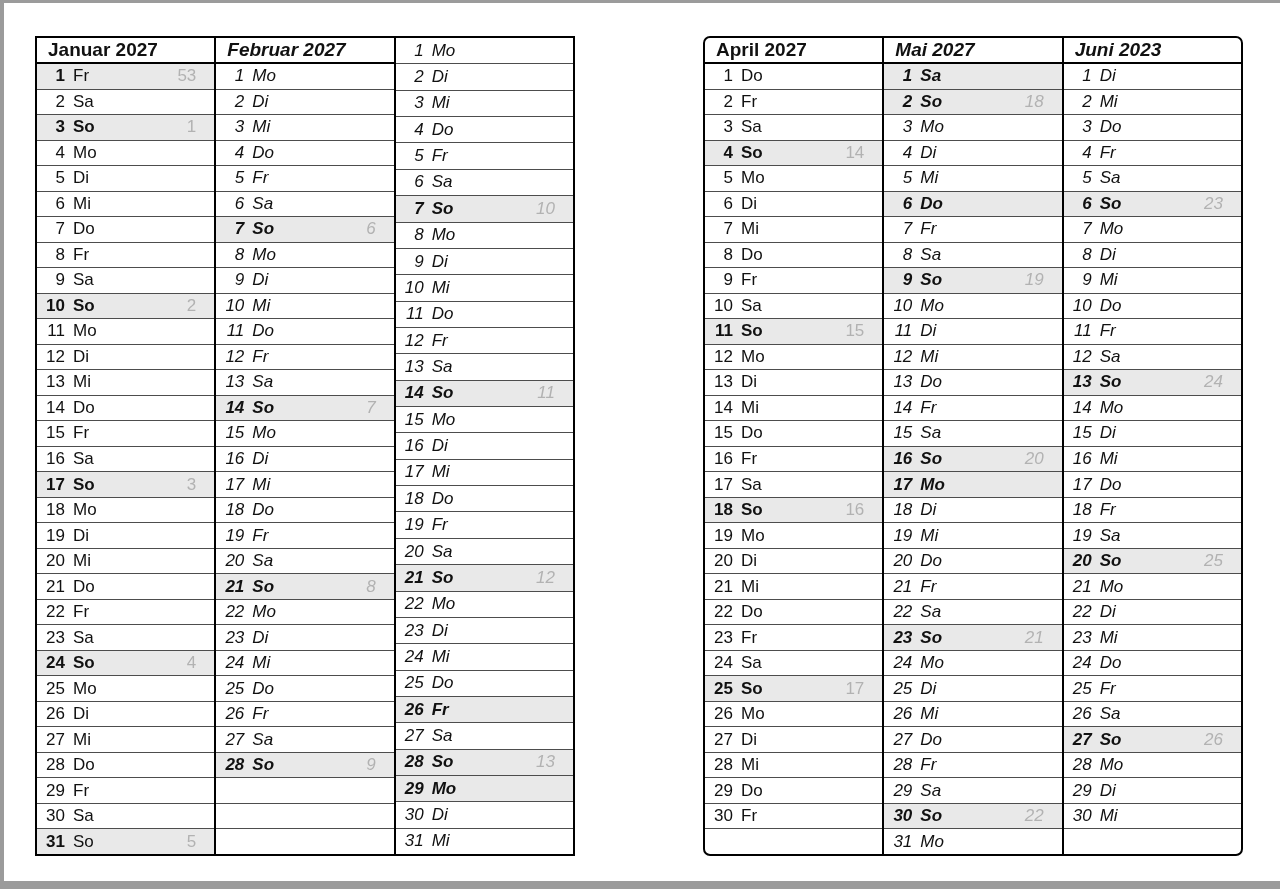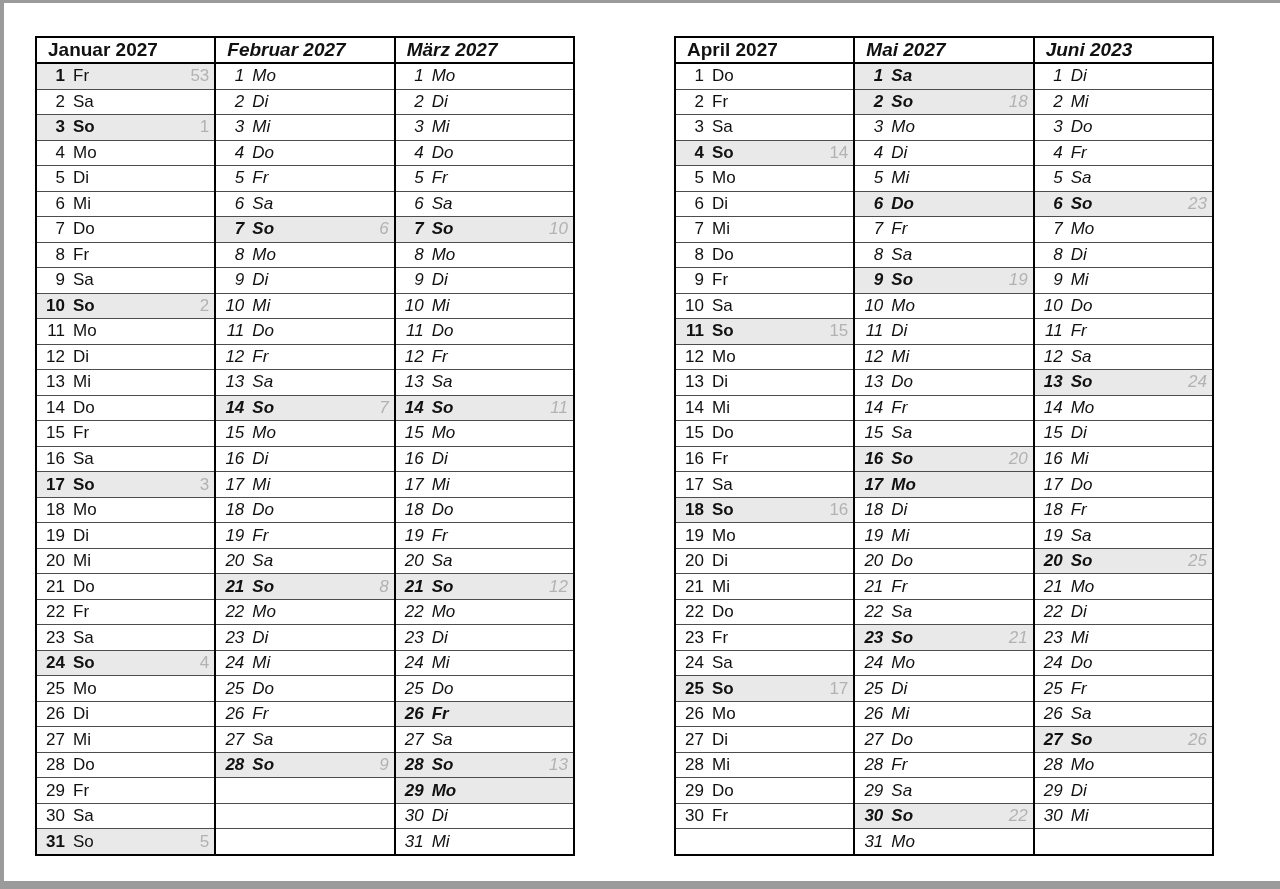--- a/index.html
+++ b/index.html
@@ -5,32 +5,32 @@
   html,body{margin:0;padding:0;background:#ffffff;}
   .page{position:relative;width:1280px;height:889px;background:#fff;overflow:hidden;
         font-family:"Liberation Sans",sans-serif;color:#111;}
   .edge{position:absolute;background:var(--edge,#9b9b9b);}
   .edge-top{left:0;top:0;width:1280px;height:3px;}
   .edge-left{left:0;top:0;width:4px;height:889px;}
   .edge-bottom{left:0;top:881px;width:1280px;height:8px;}
   .block{position:absolute;top:36px;width:536px;height:816px;border:2px solid #000;
          display:flex;background:#fff;}
   #block-0{left:35px;}
-  #block-1{left:674px;}
+  #block-1{left:703px;border-radius:7px;}
   .month{flex:1 1 0;min-width:0;display:flex;flex-direction:column;}
   .month + .month{border-left:2px solid #000;font-style:italic;}
   .m-header{flex:0 0 24px;border-bottom:2px solid #000;display:flex;align-items:center;
             padding-left:11px;font-weight:bold;font-size:19px;white-space:nowrap;}
   .rows{flex:1 1 auto;display:flex;flex-direction:column;}
   .row{flex:1 1 0;min-height:0;display:flex;align-items:center;}
   .row + .row{border-top:1px solid #4d4d4d;}
   .row.hl{background:var(--hl,#e9e9e9);}
   .num{flex:0 0 28px;width:28px;text-align:right;font-size:17px;}
   .wd{margin-left:8px;font-size:17px;}
-  .wk{margin-left:auto;padding-right:5px;font-size:17px;color:var(--wk,#b2b2b2);}
+  .wk{margin-left:auto;padding-right:18px;font-size:17px;color:var(--wk,#b2b2b2);}
   .b-all .num,.b-all .wd{font-weight:bold;}
   .b-num .num{font-weight:bold;}
 </style>
 </head>
 <body>
 
 <div class="page">
   <div class="edge edge-top"></div>
   <div class="edge edge-left"></div>
   <div class="edge edge-bottom"></div>
@@ -288,21 +288,20 @@
             <span class="num">28</span>
             <span class="wd">So</span>
             <span class="wk">9</span>
           </div>
           <div class="row empty"></div>
           <div class="row empty"></div>
           <div class="row empty"></div>
         </div>
       </div>
       <div class="month">
-        <div class="m-header">März 2027</div>
         <div class="rows">
           <div class="row">
             <span class="num">1</span>
             <span class="wd">Mo</span>
           </div>
           <div class="row">
             <span class="num">2</span>
             <span class="wd">Di</span>
           </div>
           <div class="row">

